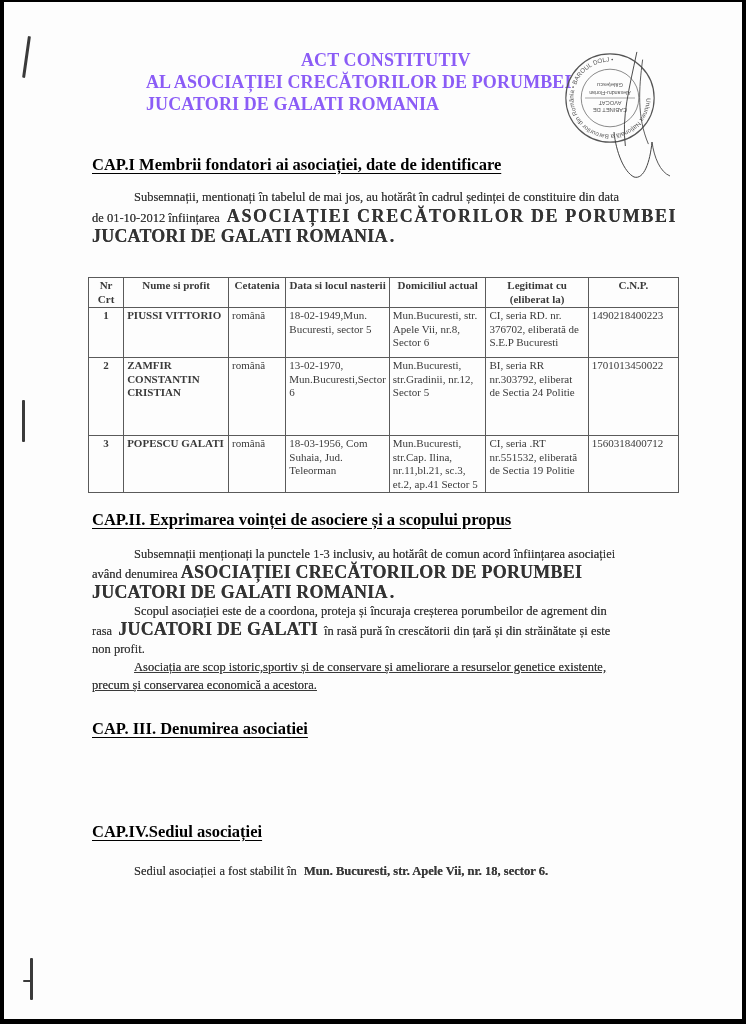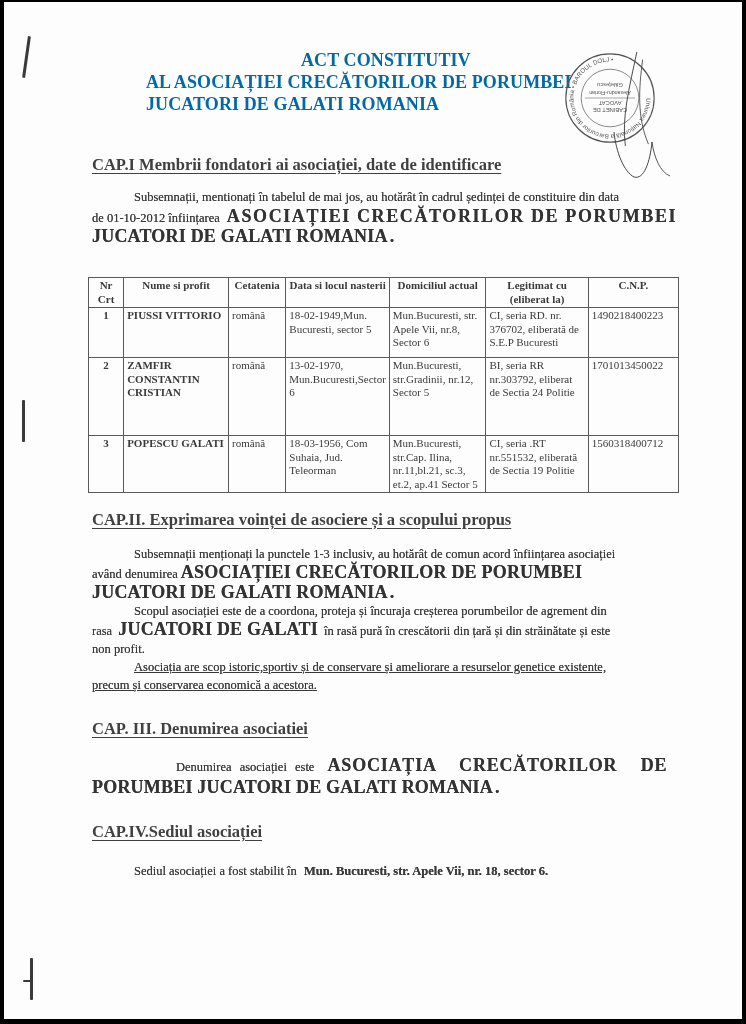--- a/index.html
+++ b/index.html
@@ -8,25 +8,25 @@
       background: #000;
       font-family: "Liberation Serif", "DejaVu Serif", serif;
       color: #333;
     }
     .page {
       position: absolute; left: 4px; top: 2px; width: 738px; height: 1017px;
       background: #fdfdfd;
     }
     .abs { position: absolute; }
     .title-line {
-      position: absolute; font-weight: bold; font-size: 18px; color: #0369a1;
+      position: absolute; font-weight: bold; font-size: 18px; color: #8b5cf6;
       white-space: nowrap; letter-spacing: 0.1px;
     }
     .cap {
-      position: absolute; font-weight: bold; font-size: 16.5px; color: #404040;
+      position: absolute; font-weight: bold; font-size: 16.5px; color: #000000;
       text-decoration: underline; text-underline-offset: 3px; white-space: nowrap;
     }
     .para {
       position: absolute; font-size: 12.5px; color: #3a3a3a; line-height: 18px;
       text-shadow: 0 0 0.3px #555;
     }
     .big {
       font-weight: bold; font-size: 18px; color: #333; letter-spacing: 0.2px;
     }
     .bold { font-weight: bold; }
@@ -165,29 +165,20 @@
       <span>în rasă pură în crescătorii din țară și din străinătate și este</span>
     </div>
     <div>non profit.</div>
   </div>
   <div class="para" style="left:88px;top:656px;width:590px;text-decoration:underline;">
     <div style="padding-left:42px;white-space:nowrap;">Asociația are scop istoric,sportiv și de conservare și ameliorare a resurselor genetice existente,</div>
     <div>precum și conservarea economică a acestora.</div>
   </div>
 
   <div class="cap" style="left:88px;top:717px;">CAP. III. Denumirea asociatiei</div>
-  <div class="para" style="left:88px;top:754px;width:590px;">
-    <div style="padding-left:84px;white-space:nowrap;">
-      <span style="word-spacing:5px;">Denumirea asociației este</span>
-      <span class="big" style="margin-left:10px;word-spacing:18px;letter-spacing:0.8px;">ASOCIAȚIA CRECĂTORILOR DE</span>
-    </div>
-    <div style="white-space:nowrap;margin-top:2px;">
-      <span class="big">PORUMBEI JUCATORI DE GALATI ROMANIA</span><span class="big" style="margin-left:2px;">.</span>
-    </div>
-  </div>
 
   <div class="cap" style="left:88px;top:820px;">CAP.IV.Sediul asociației</div>
   <div class="para" style="left:88px;top:860px;width:590px;">
     <div style="padding-left:42px;white-space:nowrap;">
       <span>Sediul asociației a fost stabilit în</span>
       <span class="bold" style="margin-left:4px;">Mun. Bucuresti, str. Apele Vii, nr. 18, sector 6.</span>
     </div>
   </div>
 
 </div>

